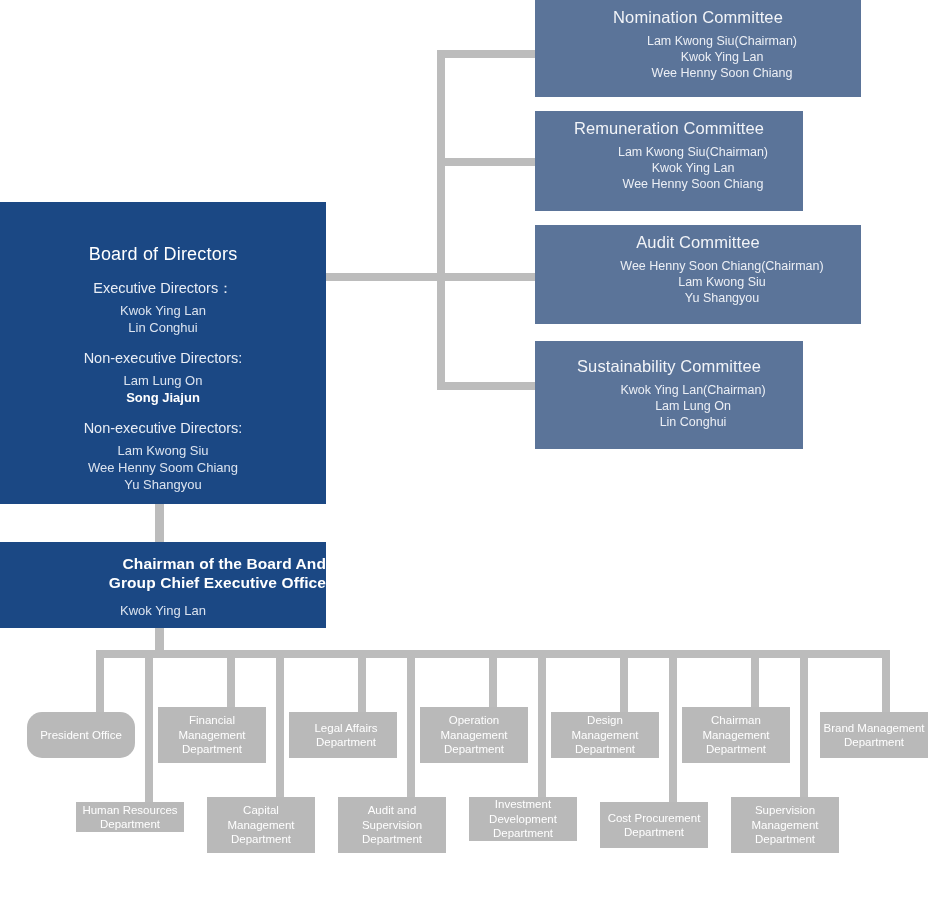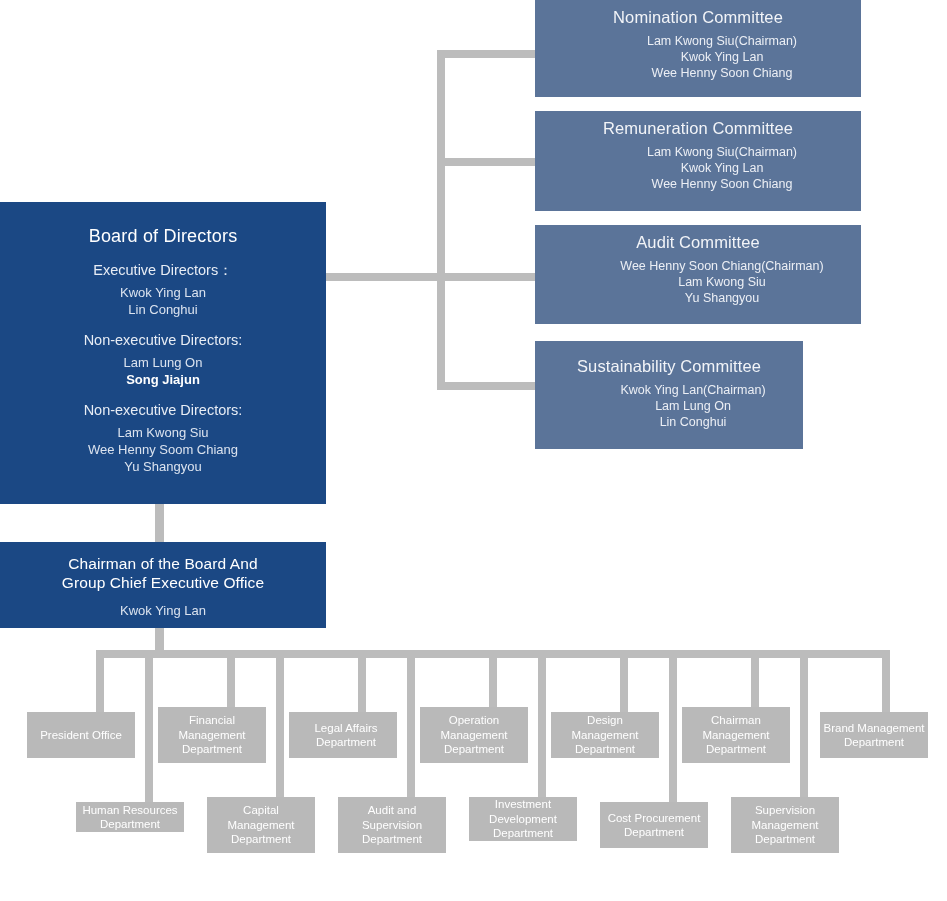--- a/index.html
+++ b/index.html
@@ -41,21 +41,21 @@
   .committee .c-members div{white-space:nowrap;margin-left:48px;}
 
   
   #board-box{
     position:absolute;
     left:0;top:202px;width:326px;height:302px;
     background:#1b4884;
     color:#ffffff;
     box-sizing:border-box;
     text-align:center;
-    padding-top:22px;
+    padding-top:40px;
   }
   #board-box .b-title{
     font-size:18px;
     line-height:24px;
     color:#ffffff;
     letter-spacing:.2px;
   }
   .b-group{margin-top:13px;}
   .b-group .b-head{
     font-size:14.5px;
@@ -77,23 +77,24 @@
     left:0;top:542px;width:326px;height:86px;
     background:#1b4884;
     color:#ffffff;
     box-sizing:border-box;
     text-align:center;
     padding-top:12px;
   }
   #chairman-box .ch-title{
     font-size:15.5px;
     line-height:19px;
-    font-weight:400;
+    font-weight:700;
     color:#ffffff;
     letter-spacing:.1px;
+    text-align:right;
   }
   #chairman-box .ch-name{
     margin-top:10px;
     font-size:13px;
     line-height:17px;
     color:#dbe3ef;
   }
 
   
   .dept{
@@ -145,21 +146,21 @@
 
   <div class="committee" style="left:535px;top:0px;width:326px;height:97px;">
     <div class="c-title">Nomination Committee</div>
     <div class="c-members">
       <div>Lam Kwong Siu(Chairman)</div>
       <div>Kwok Ying Lan</div>
       <div>Wee Henny Soon Chiang</div>
     </div>
   </div>
 
-  <div class="committee" style="left:535px;top:111px;width:326px;height:100px;">
+  <div class="committee" style="left:535px;top:111px;width:268px;height:100px;">
     <div class="c-title">Remuneration Committee</div>
     <div class="c-members">
       <div>Lam Kwong Siu(Chairman)</div>
       <div>Kwok Ying Lan</div>
       <div>Wee Henny Soon Chiang</div>
     </div>
   </div>
 
   <div class="committee" style="left:535px;top:225px;width:326px;height:99px;">
     <div class="c-title">Audit Committee</div>
@@ -209,21 +210,21 @@
   </div>
 
   <div id="chairman-box">
     <div class="ch-title">
       <div>Chairman of the Board And</div>
       <div>Group Chief Executive Office</div>
     </div>
     <div class="ch-name">Kwok Ying Lan</div>
   </div>
 
-  <div class="dept" style="left:27px;top:712px;width:108px;height:46px;">
+  <div class="dept" style="left:27px;top:712px;width:108px;height:46px;border-radius:15px;">
     <span>
         <span>President Office</span>
       </span>
   </div>
 
   <div class="dept" style="left:158px;top:707px;width:108px;height:56px;">
     <span>
       <span>Financial</span>
       <span>Management</span>
       <span>Department</span>

